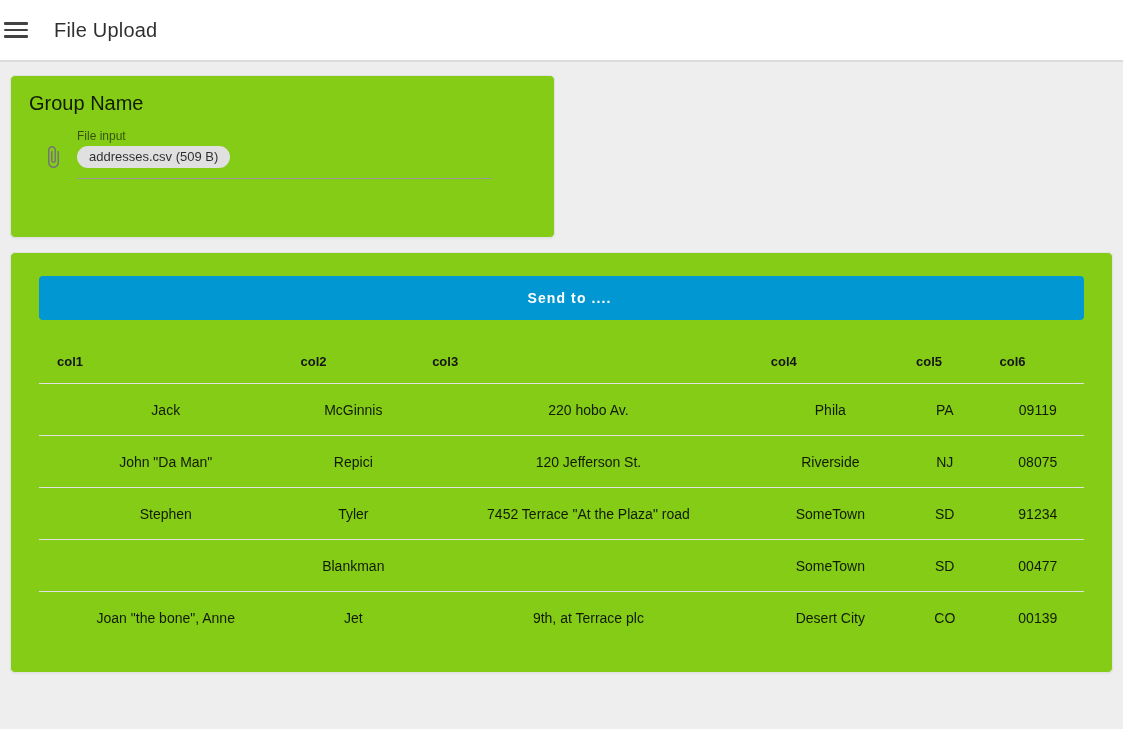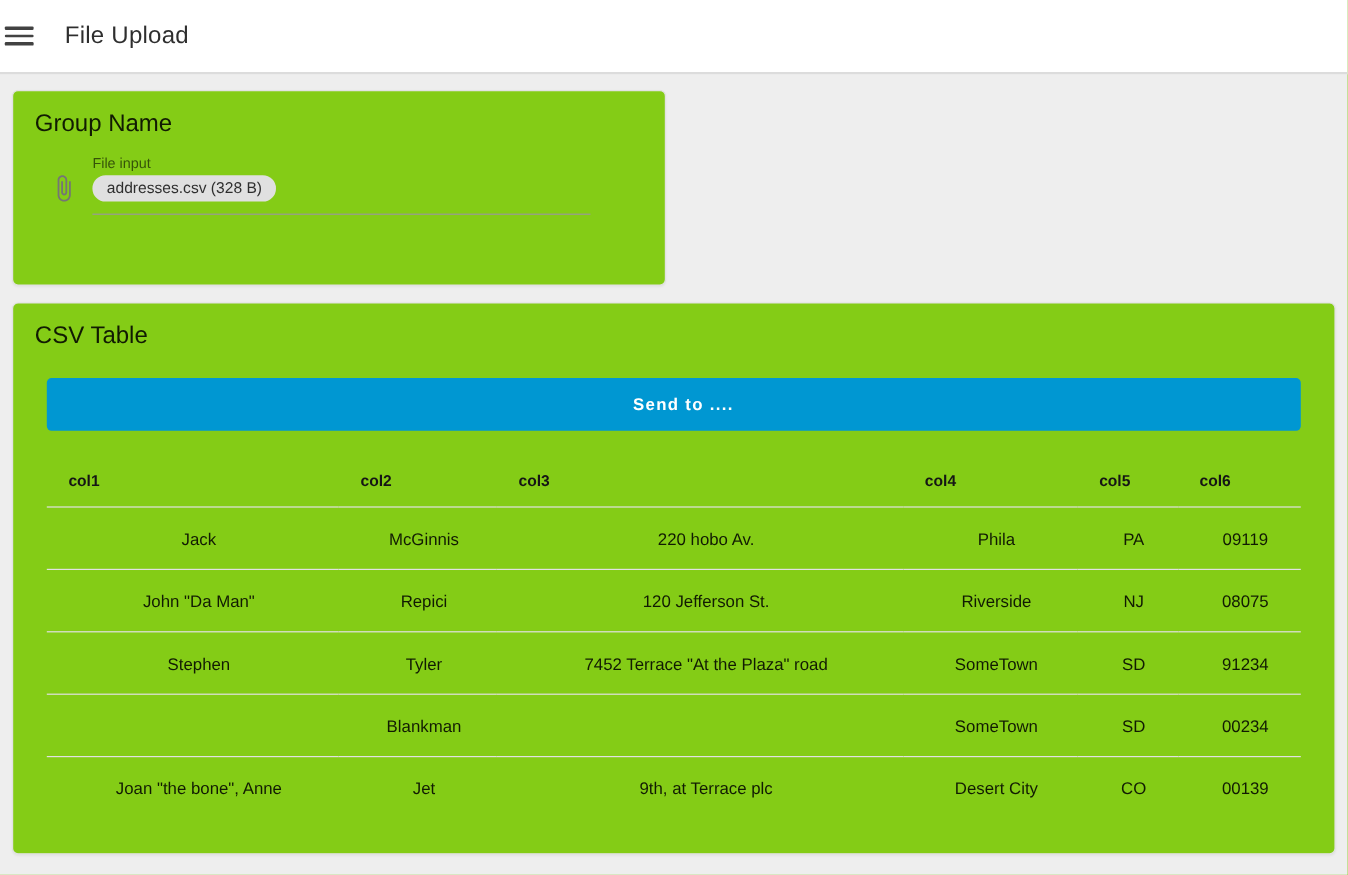--- a/index.html
+++ b/index.html
@@ -113,27 +113,26 @@
 <main class="main">
 
   <section class="card upload-card">
     <div class="card-title">Group Name</div>
     <div class="file-row">
       <svg class="clip-icon" viewBox="0 0 24 24" fill="currentColor">
         <path d="M16.5,6V17.5C16.5,19.71 14.71,21.5 12.5,21.5C10.29,21.5 8.5,19.71 8.5,17.5V5C8.5,3.62 9.62,2.5 11,2.5C12.38,2.5 13.5,3.62 13.5,5V15.5C13.5,16.05 13.05,16.5 12.5,16.5C11.95,16.5 11.5,16.05 11.5,15.5V6H10V15.5C10,16.88 11.12,18 12.5,18C13.88,18 15,16.88 15,15.5V5C15,2.79 13.21,1 11,1C8.79,1 7,2.79 7,5V17.5C7,20.54 9.46,23 12.5,23C15.54,23 18,20.54 18,17.5V6H16.5Z"></path>
       </svg>
       <div class="file-field">
         <div class="file-label">File input</div>
-        <span class="chip" style="background: rgb(224, 224, 224);">addresses.csv (328 B)</span>
+        <span class="chip" style="background: rgb(224, 224, 224);">addresses.csv (509 B)</span>
       </div>
     </div>
   </section>
 
   <section class="card csv-card">
-    <div class="card-title">CSV Table</div>
     <button class="send-btn" style="background: rgb(0, 151, 210);">Send to ....</button>
     <div class="table-wrap">
       <table>
         <colgroup>
           <col class="c1">
             <col class="c2">
             <col class="c3">
             <col class="c4">
             <col class="c5">
             <col class="c6">
@@ -172,21 +171,21 @@
               <td>SomeTown</td>
               <td>SD</td>
               <td>91234</td>
             </tr>
             <tr>
               <td></td>
               <td>Blankman</td>
               <td></td>
               <td>SomeTown</td>
               <td>SD</td>
-              <td>00234</td>
+              <td>00477</td>
             </tr>
             <tr>
               <td>Joan "the bone", Anne</td>
               <td>Jet</td>
               <td>9th, at Terrace plc</td>
               <td>Desert City</td>
               <td>CO</td>
               <td>00139</td>
             </tr>
           </tbody>

